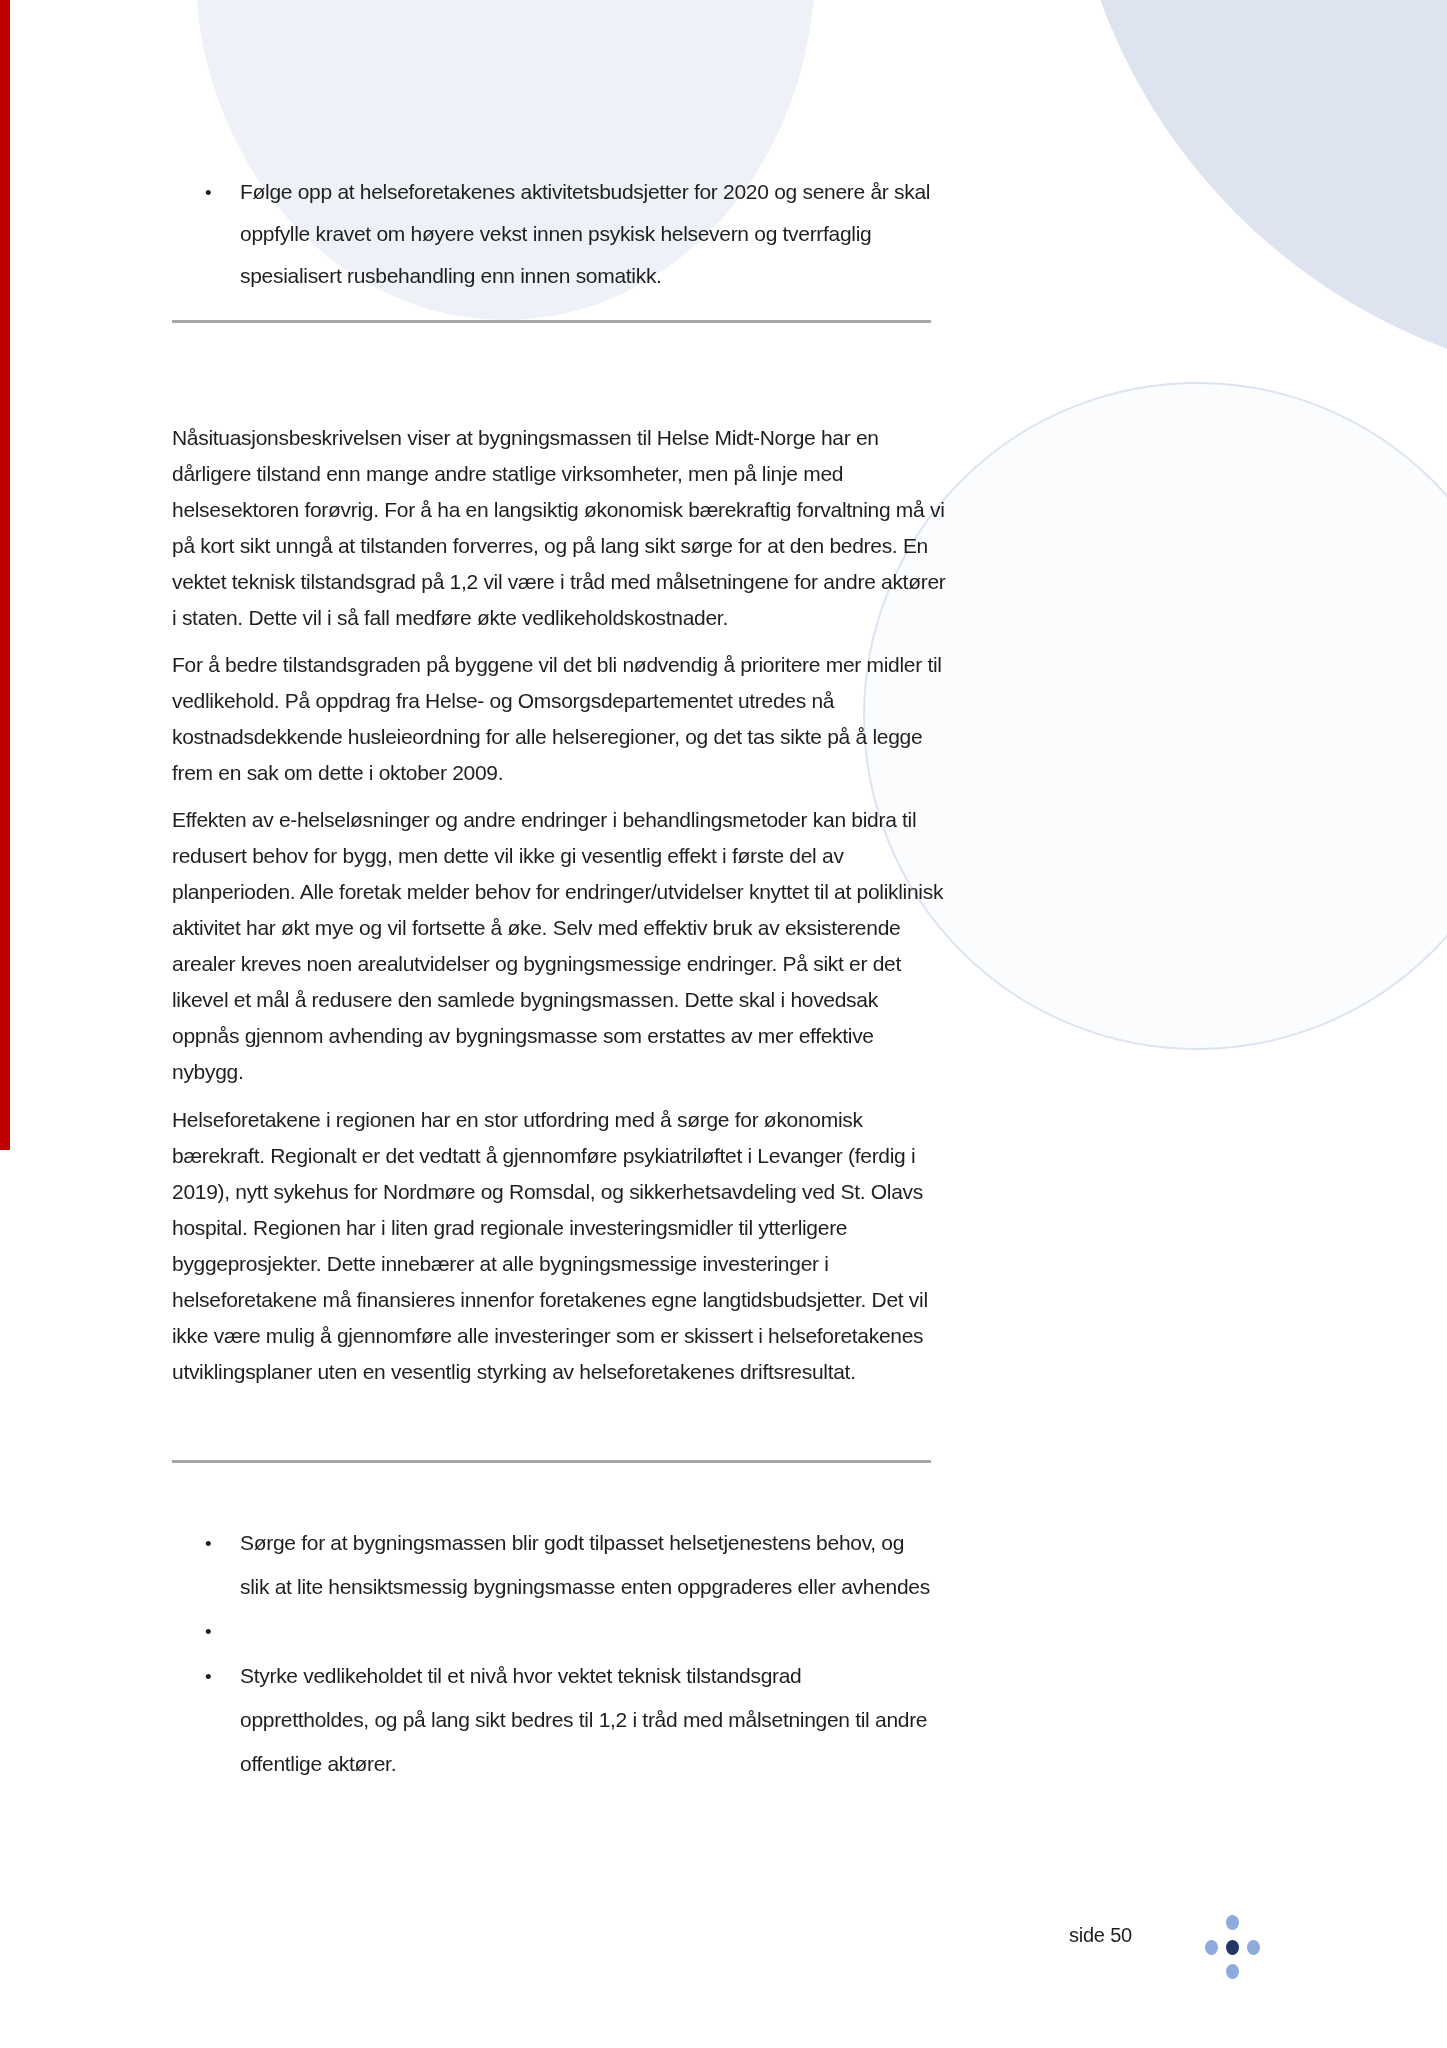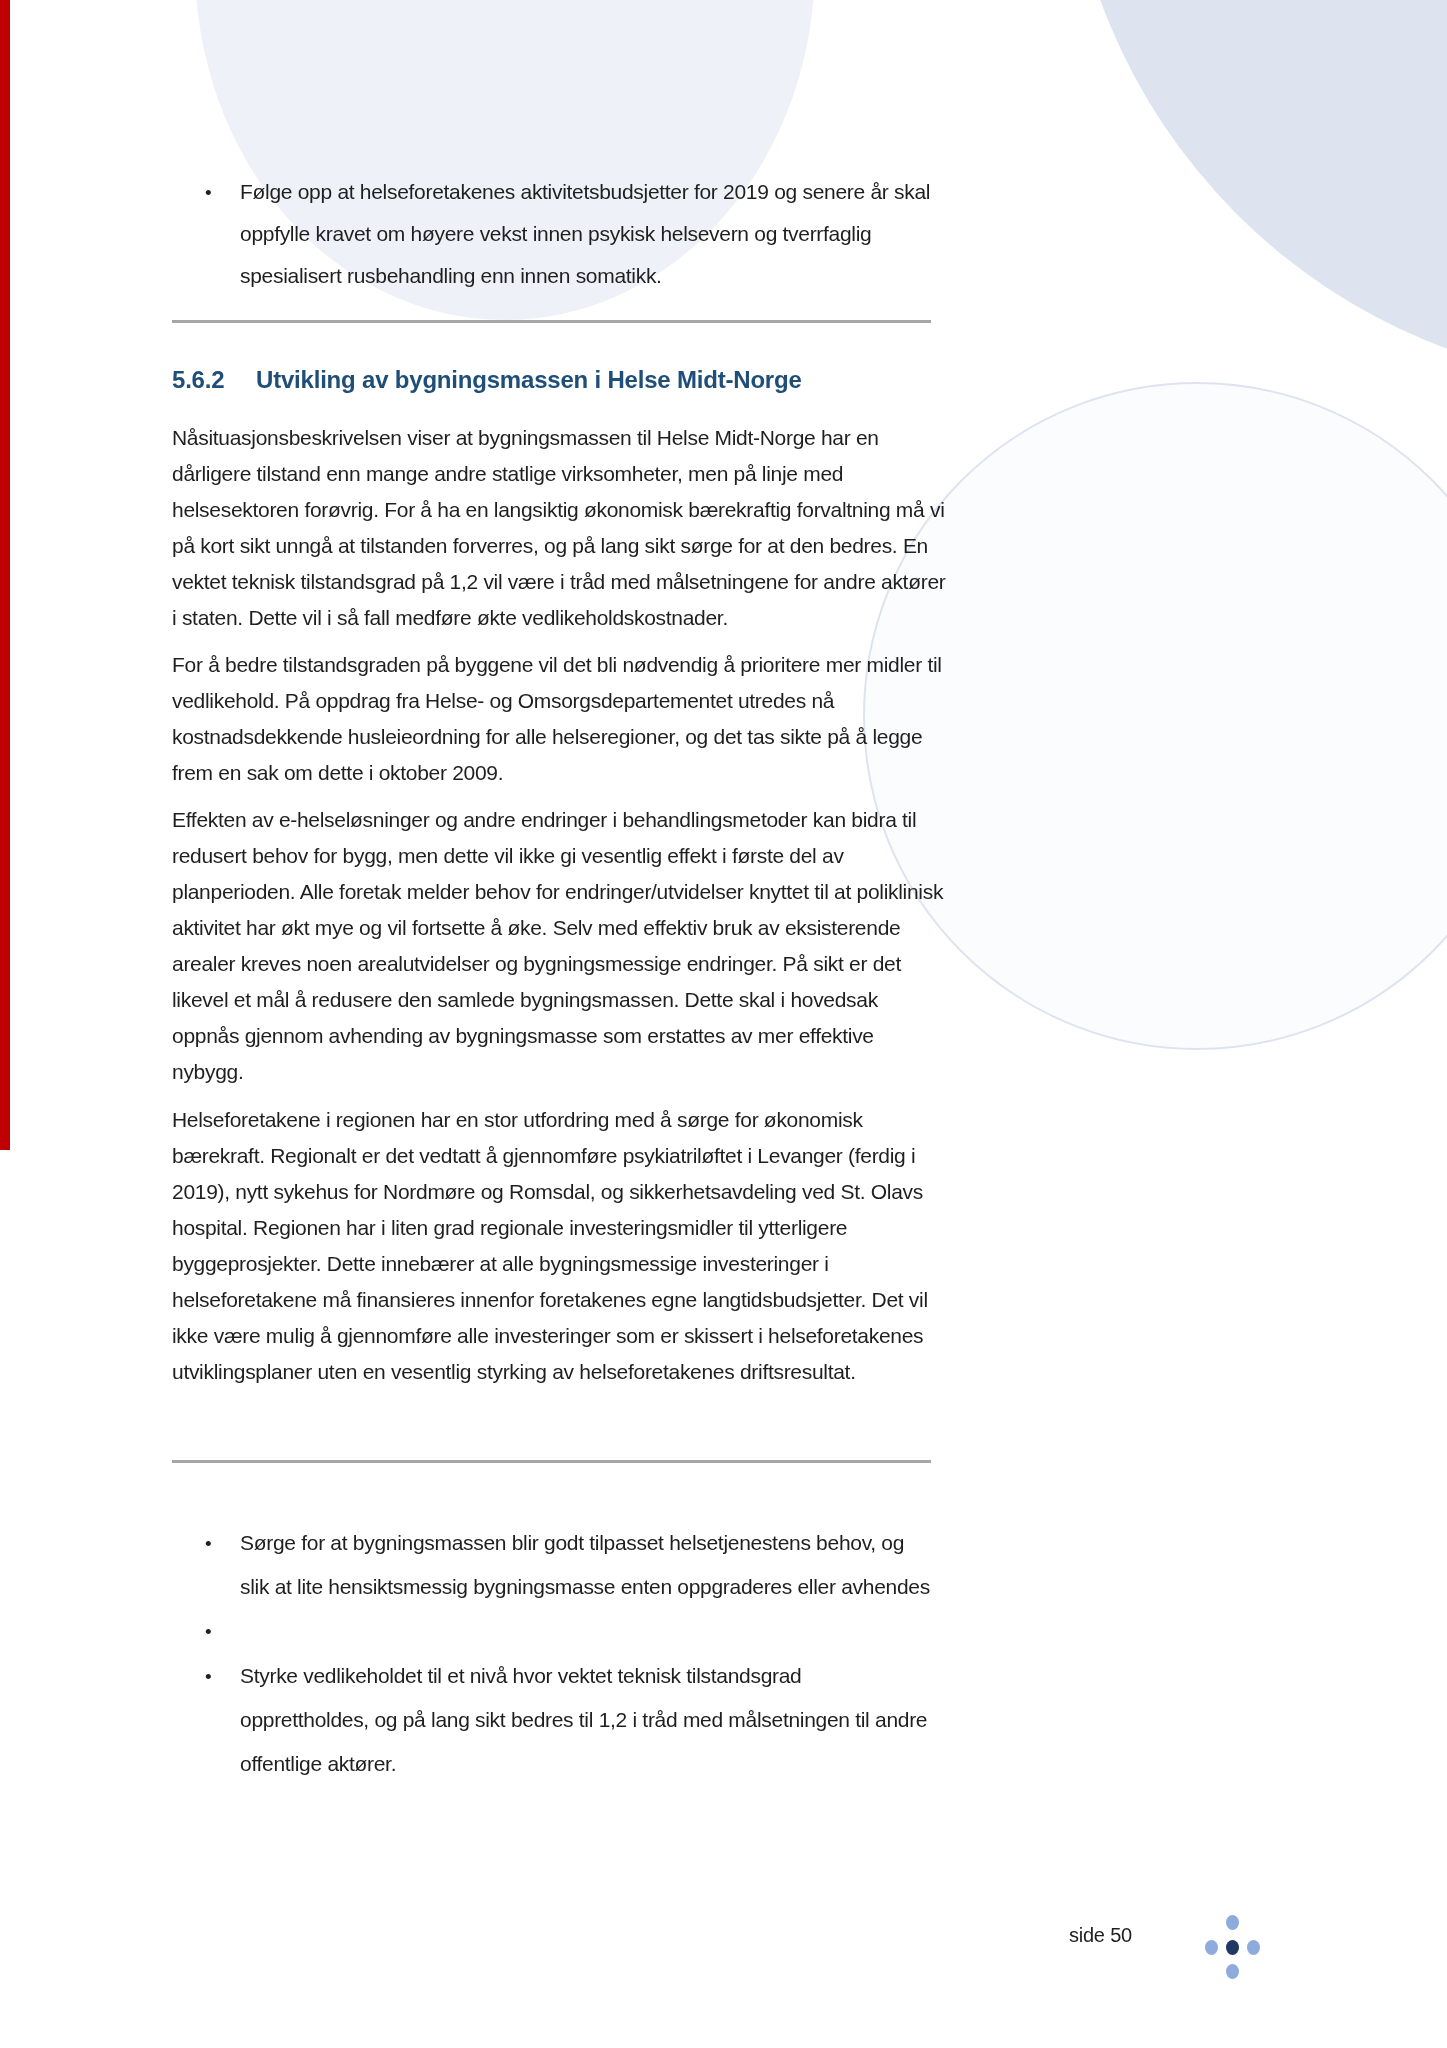--- a/index.html
+++ b/index.html
@@ -85,28 +85,25 @@
 
   <div class="blob-top"></div>
   <div class="circle-top-right"></div>
   <div class="circle-right"></div>
   <div class="red-edge"></div>
 
   <div class="tx intro-bullet bullet-row">
     <div class="bullet-col">
       <span>•</span>
     </div>
-    <div class="bullet-text">Følge opp at helseforetakenes aktivitetsbudsjetter for 2019 og senere år skal oppfylle kravet om høyere vekst innen psykisk helsevern og tverrfaglig spesialisert rusbehandling enn innen somatikk.</div>
+    <div class="bullet-text">Følge opp at helseforetakenes aktivitetsbudsjetter for 2020 og senere år skal oppfylle kravet om høyere vekst innen psykisk helsevern og tverrfaglig spesialisert rusbehandling enn innen somatikk.</div>
   </div>
 
   <div class="divider divider-1"></div>
 
-  <div class="tx heading">
-    <span class="sec-num">5.6.2</span><span>Utvikling av bygningsmassen i Helse Midt-Norge</span>
-  </div>
 
   <div class="tx para p1">Nåsituasjonsbeskrivelsen viser at bygningsmassen til Helse Midt-Norge har en dårligere tilstand enn mange andre statlige virksomheter, men på linje med helsesektoren forøvrig. For å ha en langsiktig økonomisk bærekraftig forvaltning må vi på kort sikt unngå at tilstanden forverres, og på lang sikt sørge for at den bedres. En vektet teknisk tilstandsgrad på 1,2 vil være i tråd med målsetningene for andre aktører i staten. Dette vil i så fall medføre økte vedlikeholdskostnader.</div>
   <div class="tx para p2">For å bedre tilstandsgraden på byggene vil det bli nødvendig å prioritere mer midler til vedlikehold. På oppdrag fra Helse- og Omsorgsdepartementet utredes nå kostnadsdekkende husleieordning for alle helseregioner, og det tas sikte på å legge frem en sak om dette i oktober 2009.</div>
   <div class="tx para p3">Effekten av e-helseløsninger og andre endringer i behandlingsmetoder kan bidra til redusert behov for bygg, men dette vil ikke gi vesentlig effekt i første del av planperioden. Alle foretak melder behov for endringer/utvidelser knyttet til at poliklinisk aktivitet har økt mye og vil fortsette å øke. Selv med effektiv bruk av eksisterende arealer kreves noen arealutvidelser og bygningsmessige endringer. På sikt er det likevel et mål å redusere den samlede bygningsmassen. Dette skal i hovedsak oppnås gjennom avhending av bygningsmasse som erstattes av mer effektive nybygg.</div>
   <div class="tx para p4">Helseforetakene i regionen har en stor utfordring med å sørge for økonomisk bærekraft. Regionalt er det vedtatt å gjennomføre psykiatriløftet i Levanger (ferdig i 2019), nytt sykehus for Nordmøre og Romsdal, og sikkerhetsavdeling ved St. Olavs hospital. Regionen har i liten grad regionale investeringsmidler til ytterligere byggeprosjekter. Dette innebærer at alle bygningsmessige investeringer i helseforetakene må finansieres innenfor foretakenes egne langtidsbudsjetter. Det vil ikke være mulig å gjennomføre alle investeringer som er skissert i helseforetakenes utviklingsplaner uten en vesentlig styrking av helseforetakenes driftsresultat.</div>
 
   <div class="divider divider-2"></div>
 
 
   <div class="tx goals">

